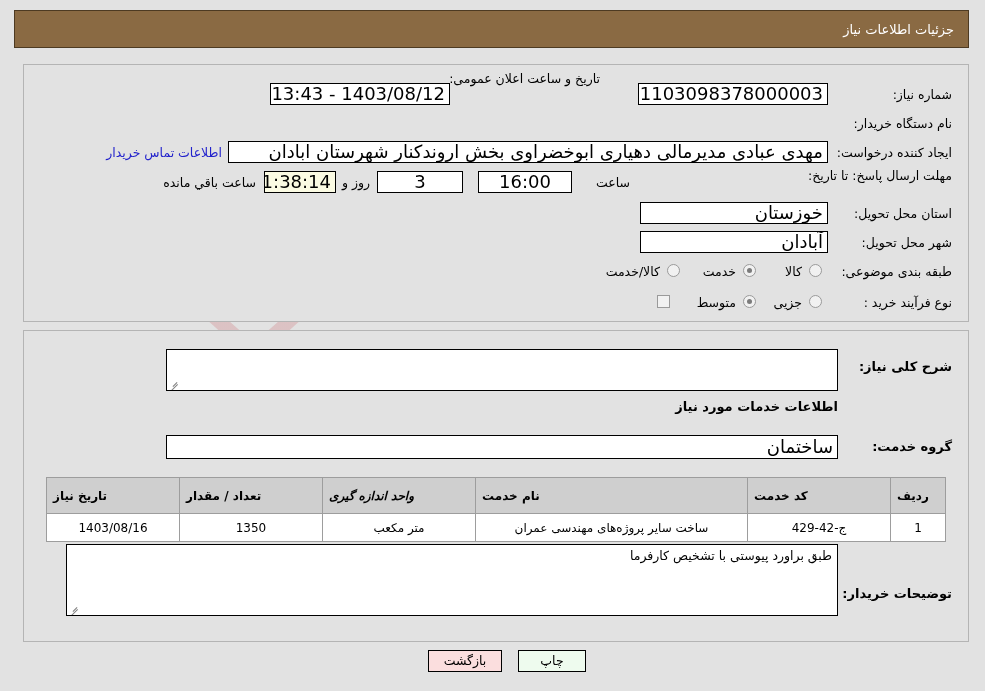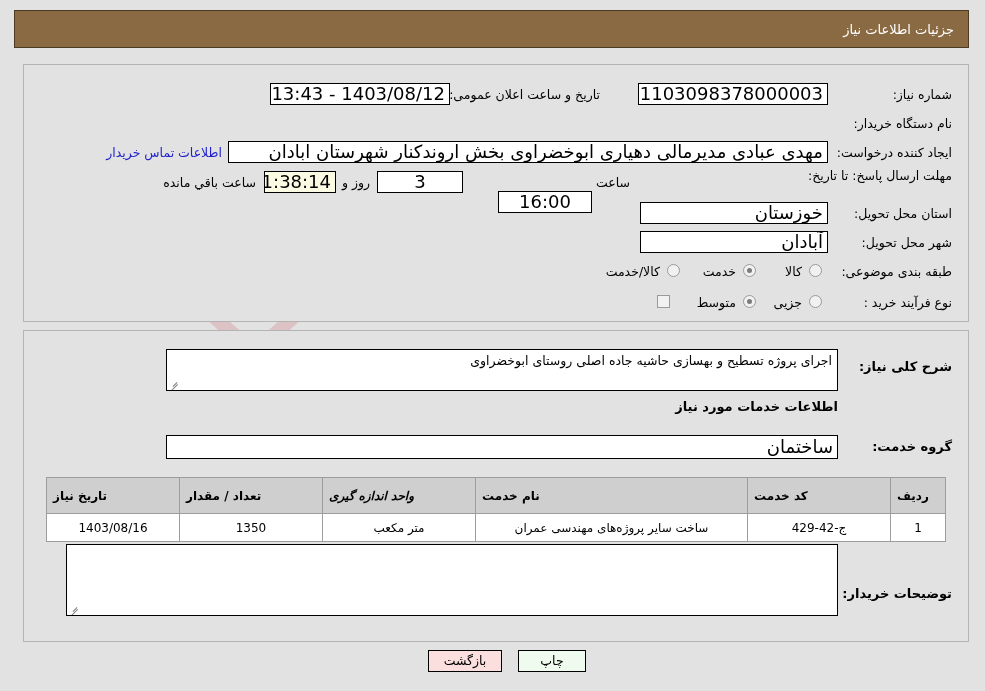--- a/index.html
+++ b/index.html
@@ -259,32 +259,32 @@
 
 <div class="title-bar">
   <div class="title-text">جزئیات اطلاعات نیاز</div>
 </div>
 
 <div class="panel" id="panel-top">
 
   <div class="lbl" style="right:16px; top:22px;">شماره نیاز:</div>
   <div class="fld center" style="right:140px; top:18px; width:190px;">1103098378000003</div>
 
-  <div class="lbl" style="right:368px; top:22px;">تاریخ و ساعت اعلان عمومی:</div>
+  <div class="lbl" style="right:368px; top:6px;">تاریخ و ساعت اعلان عمومی:</div>
   <div class="fld center" style="right:518px; top:18px; width:180px;">1403/08/12 - 13:43</div>
 
   <div class="lbl" style="right:16px; top:51px;">نام دستگاه خریدار:</div>
 
   <div class="lbl" style="right:16px; top:80px;">ایجاد کننده درخواست:</div>
   <div class="fld rtlv" style="right:140px; top:76px; width:600px;">مهدی عبادی مدیرمالی دهیاری ابوخضراوی بخش اروندکنار شهرستان ابادان</div>
   <a class="lnk" style="right:746px; top:80px;" href="#">اطلاعات تماس خریدار</a>
 
   <div class="lbl" style="right:16px; top:103px; width:112px;">مهلت ارسال پاسخ: تا تاریخ:</div>
   <div class="lbl" style="right:338px; top:110px;">ساعت</div>
-  <div class="fld center" style="right:376px; top:106px; width:94px;margin-top:20px;">16:00</div>
+  <div class="fld center" style="right:396px; top:106px; width:94px;">16:00</div>
   <div class="fld center" style="right:505px; top:106px; width:86px;">3</div>
   <div class="lbl" style="right:598px; top:110px;">روز و</div>
   <div class="fld timer" style="right:632px; top:106px; width:72px;">01:38:14</div>
   <div class="lbl" style="right:712px; top:110px;">ساعت باقي مانده</div>
 
   <div class="lbl" style="right:16px; top:141px;">استان محل تحویل:</div>
   <div class="fld rtlv" style="right:140px; top:137px; width:188px;">خوزستان</div>
 
   <div class="lbl" style="right:16px; top:170px;">شهر محل تحویل:</div>
   <div class="fld rtlv" style="right:140px; top:166px; width:188px;">آبادان</div>
@@ -302,31 +302,31 @@
   <div class="lbl" style="right:166px; top:230px;">جزیی</div>
   <span class="radio on" style="right:212px; top:230px;"></span>
   <div class="lbl" style="right:232px; top:230px;">متوسط</div>
   <span class="chk" style="right:298px; top:230px;"></span>
 </div>
 
 <div class="panel" id="panel-bottom">
 
   <div class="lbl bold-lbl" style="right:16px; top:28px;">شرح کلی نیاز:</div>
   <div class="ta" style="right:130px; top:18px; width:672px; height:42px;">
-    <span>اجرای پروژه تسطیح و بهسازی حاشیه جاده اصلی روستای ابوخضراوی</span>
     <span class="grip"></span>
   </div>
 
   <div class="section-head" style="right:130px; top:68px;">اطلاعات خدمات مورد نیاز</div>
 
   <div class="lbl bold-lbl" style="right:16px; top:108px;">گروه خدمت:</div>
   <div class="fld rtlv" style="right:130px; top:104px; width:672px; height:24px; line-height:22px;">ساختمان</div>
 
   <div class="lbl bold-lbl" style="right:16px; top:255px;">توضیحات خریدار:</div>
   <div class="ta" style="right:130px; top:213px; width:772px; height:72px;">
+    <span>طبق براورد پیوستی با تشخیص کارفرما</span>
     <span class="grip"></span>
   </div>
 </div>
 
 <table class="tbl">
   <thead>
     <tr>
       <th style="width:42px;">ردیف</th>
       <th style="width:130px;">کد خدمت</th>
       <th>نام خدمت</th>

